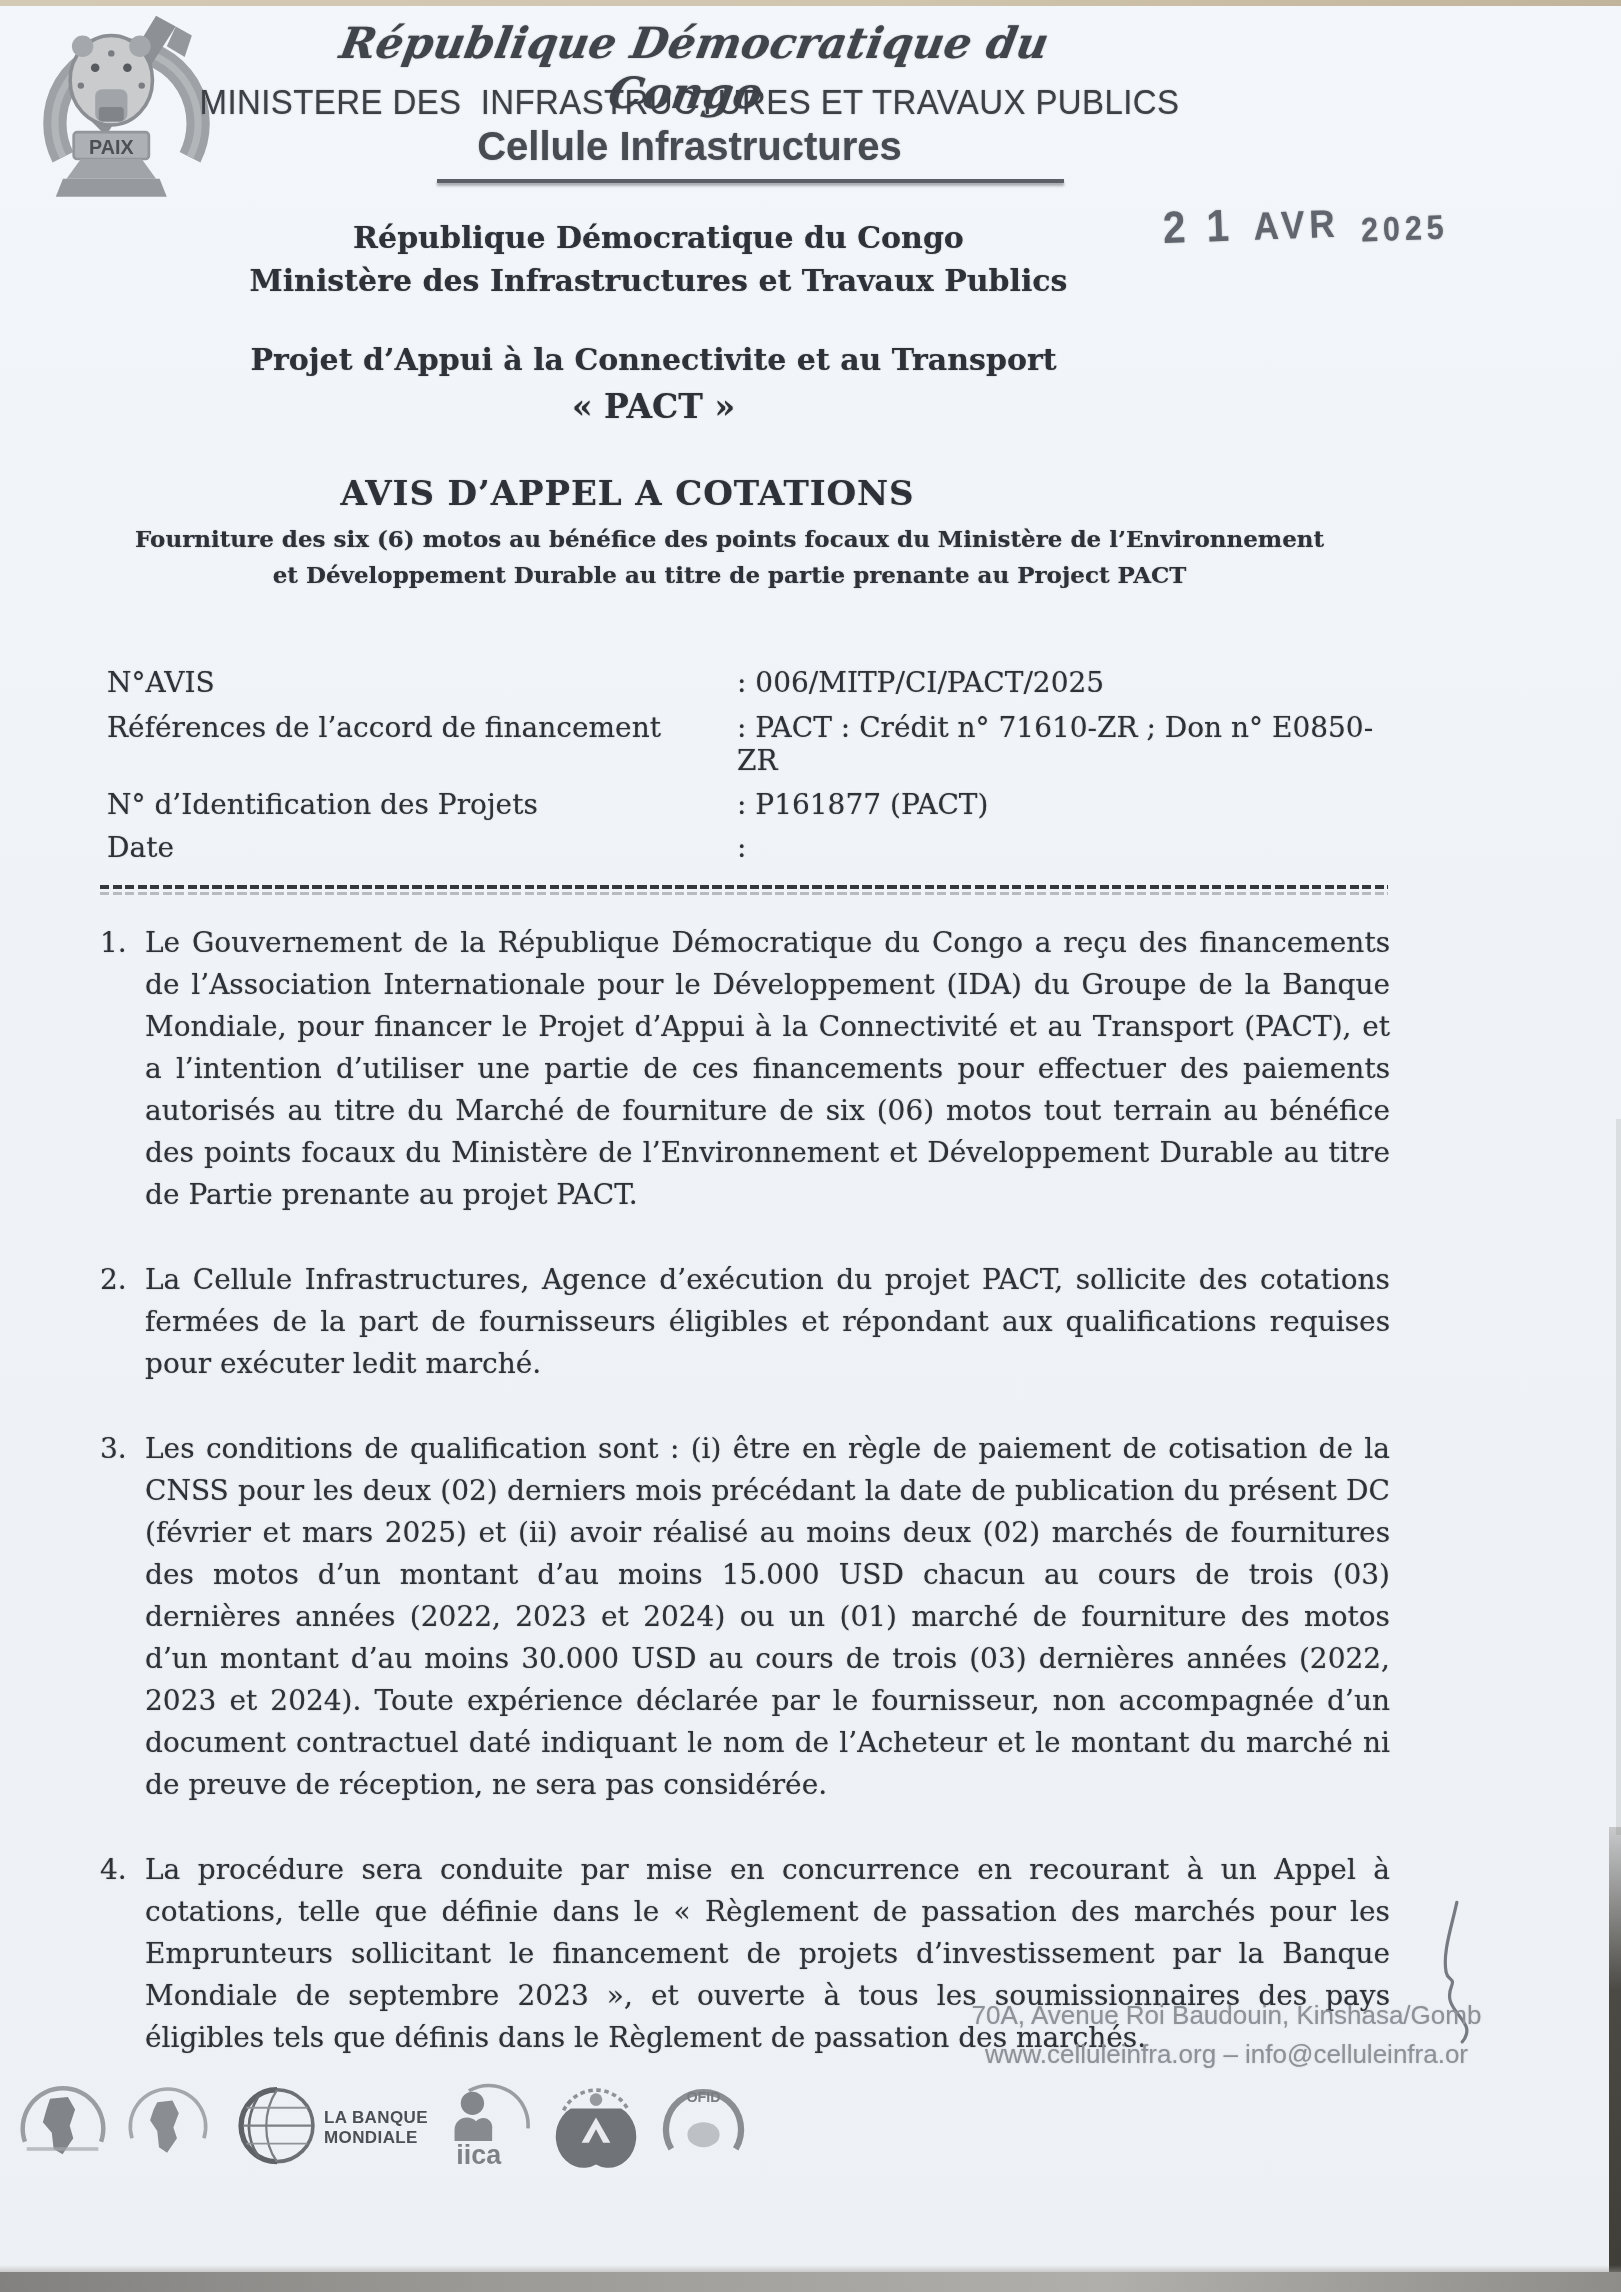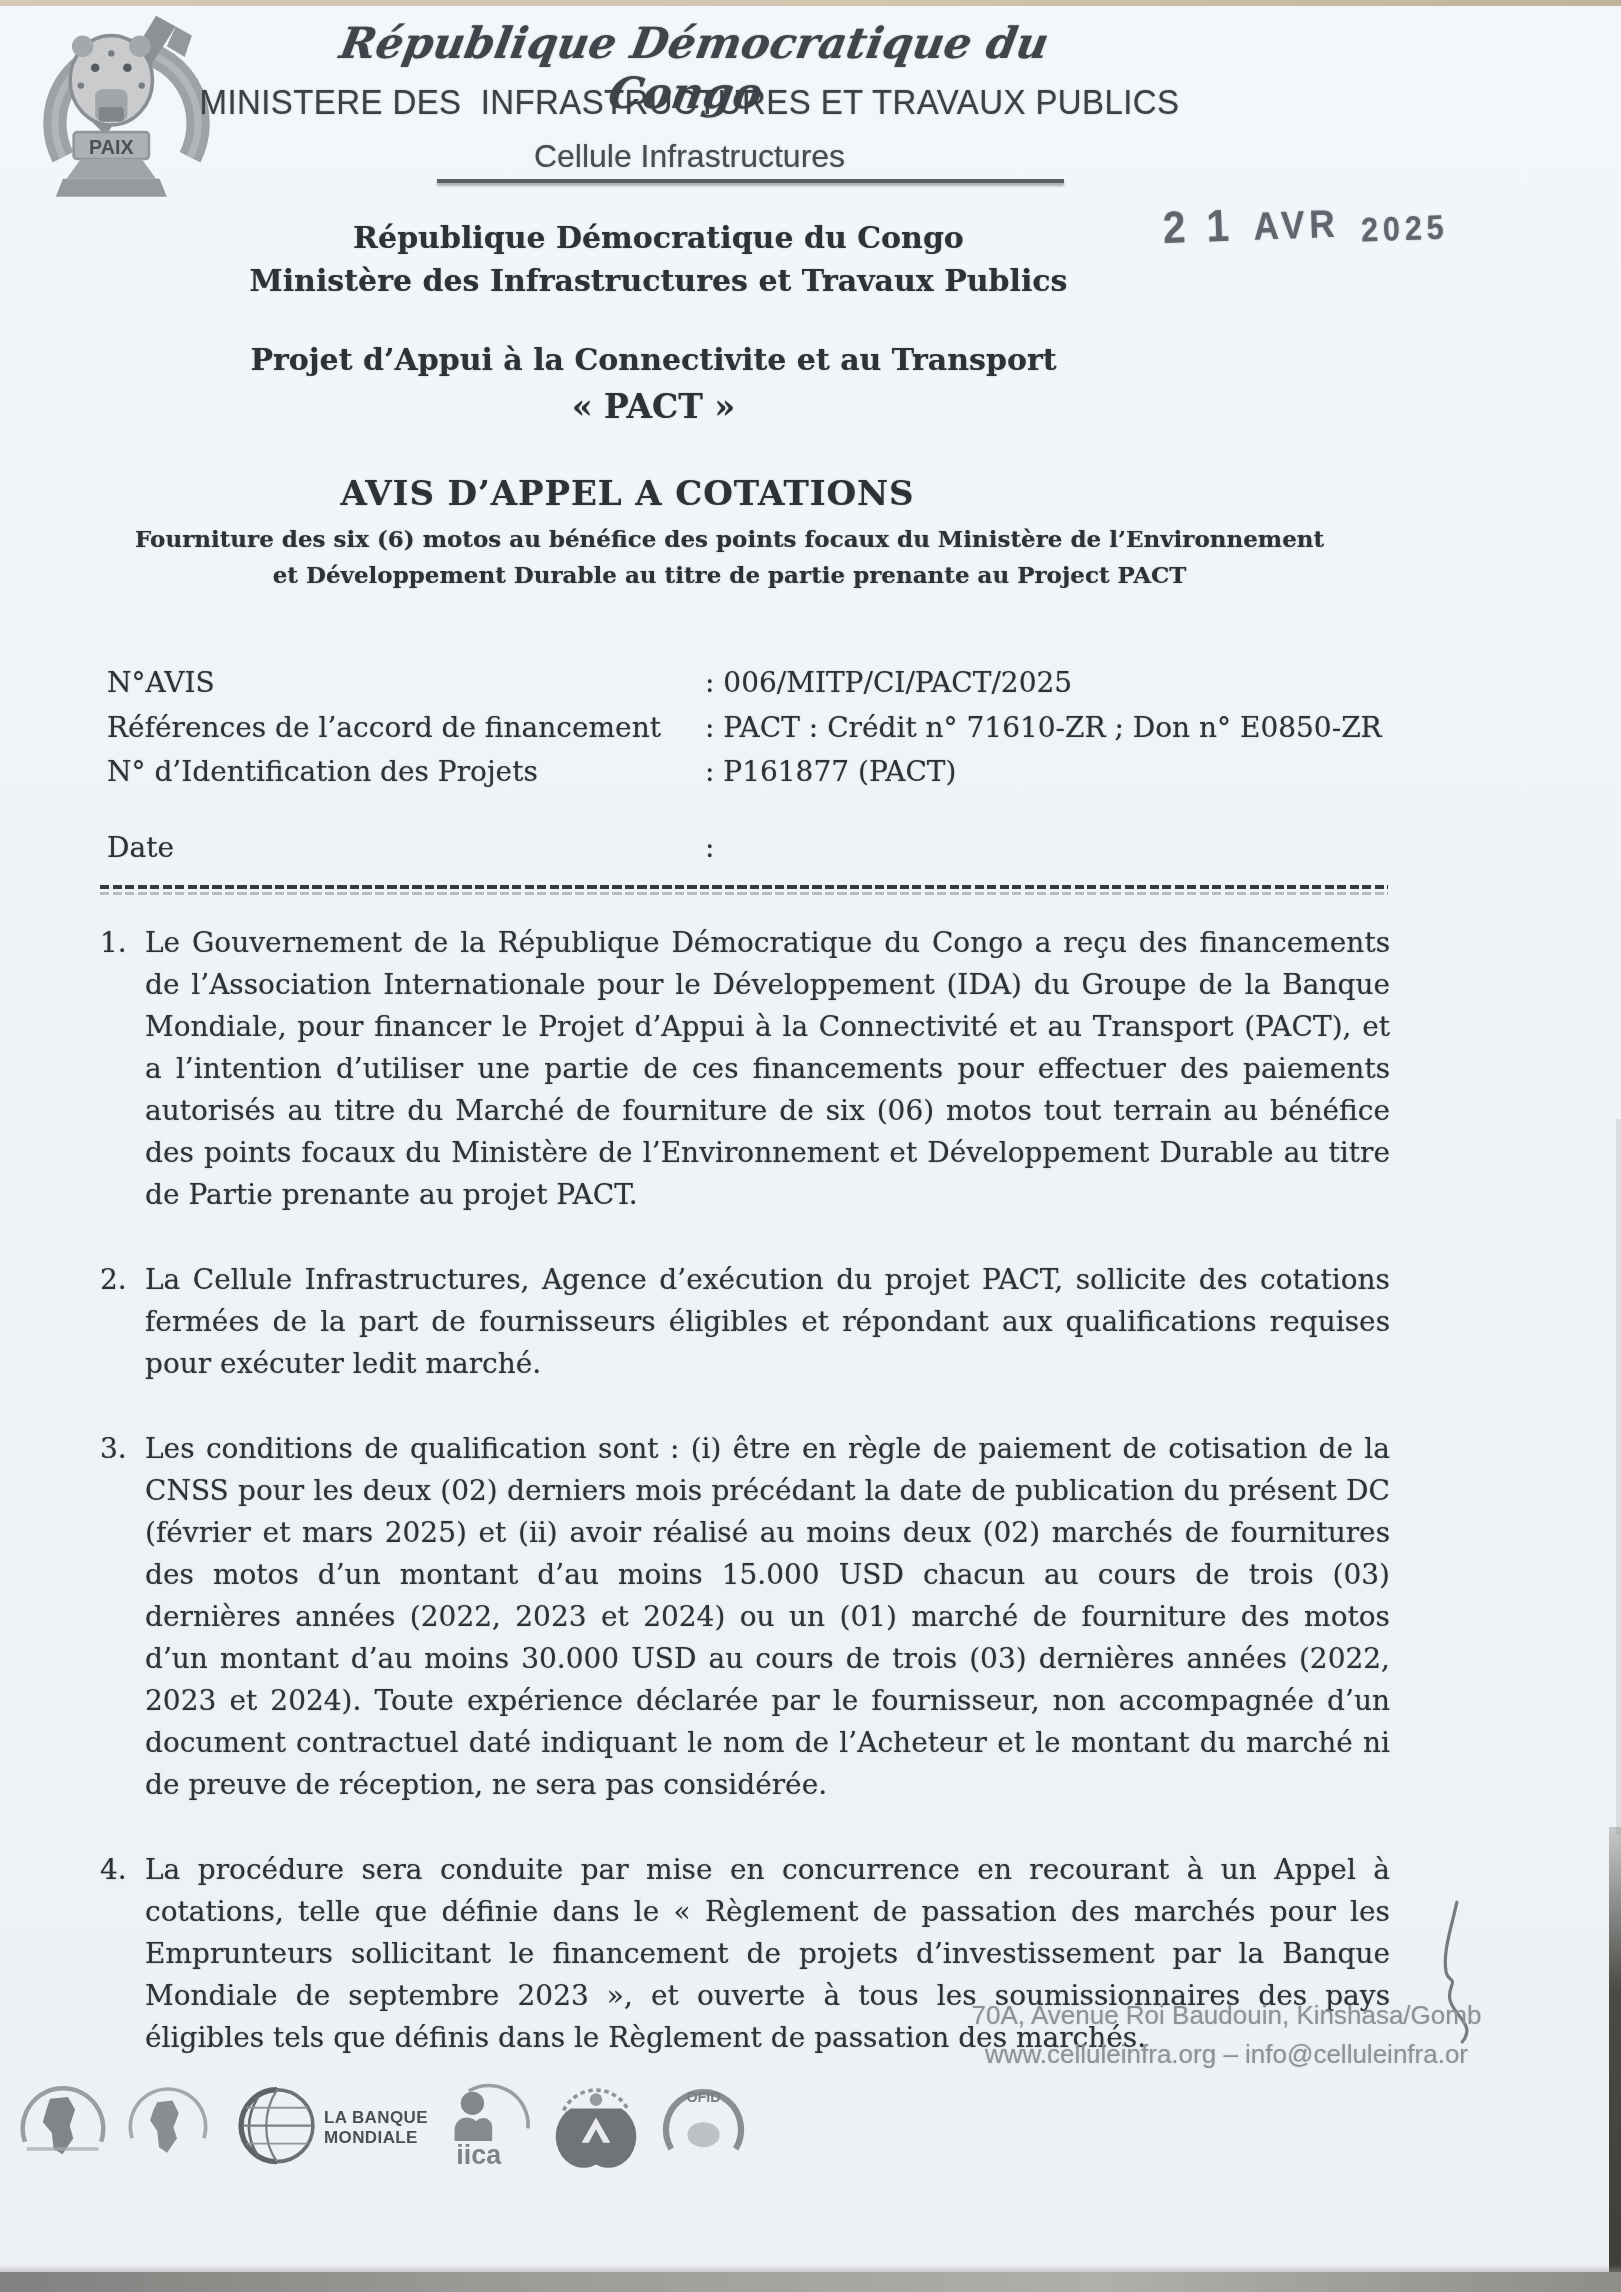--- a/index.html
+++ b/index.html
@@ -11,22 +11,22 @@
 
   
   .coat{position:absolute;left:27px;top:14.3px;width:199px;height:188px;filter:blur(0.4px);opacity:.92;}
   .script-title{position:absolute;left:260px;top:18px;width:860px;text-align:center;
       font-size:43px;font-style:italic;font-weight:700;transform:skewX(-10deg);
       color:#40444b;text-shadow:0 0 1.4px rgba(64,68,75,.55);}
   .ministry{position:absolute;left:161px;top:84px;width:1057px;text-align:center;
       font-family:"Liberation Sans",sans-serif;font-size:33px;color:#3d4147;
       letter-spacing:0.4px;white-space:pre-wrap;text-shadow:0 0 1.3px rgba(61,65,71,.5);
       transform:scaleY(1.04);}
-  .cellule-line{position:absolute;left:161px;top:138px;width:1057px;text-align:center;
-      font-family:"Liberation Sans",sans-serif;font-weight:400;font-size:32px;color:#474b52;
+  .cellule-line{position:absolute;left:161px;top:124px;width:1057px;text-align:center;
+      font-family:"Liberation Sans",sans-serif;font-weight:700;font-size:40px;color:#474b52;
       text-shadow:0 0 1.4px rgba(71,75,82,.5);}
   .head-underline{position:absolute;left:437px;top:179px;width:627px;height:3.6px;
       background:#5c5f65;box-shadow:0 2.7px 2.7px rgba(92,95,101,.55);}
 
   
   .ci-logo{position:absolute;left:1214px;top:32px;width:304px;height:112px;filter:blur(0.3px);}
   .diamond{position:absolute;width:38px;height:38px;transform:rotate(45deg);}
   .d1{left:38px;top:1.8px;background:#76797f;}
   .d2{left:3.6px;top:32px;background:#6a6d73;}
   .d3{left:39px;top:61px;background:#84868b;}
@@ -51,21 +51,21 @@
   .h-min{top:263px;font-size:30px;transform:translateX(-85px);}
   .h-proj1{top:342px;font-size:30px;transform:translateX(-90px);}
   .h-proj2{top:387px;font-size:33px;transform:translateX(-90px);}
   .h-title{top:473px;font-size:34px;letter-spacing:0.9px;transform:translateX(-116px);}
   .h-sub{top:521px;left:134px;width:1218px;font-size:23px;line-height:1.58;transform:translateX(-13.4px);}
 
   
   .refs{position:absolute;left:107px;top:666px;width:1290px;font-size:28px;}
   .ref-row{display:flex;margin-bottom:11.6px;}
   .ref-label{width:598px;flex:none;}
-  .ref-value{flex:1;}
+  .ref-value{flex:1;margin-left:32px;}
   .date-row{position:absolute;left:107px;top:831px;width:1290px;font-size:28px;display:flex;}
 
   
   .dash{position:absolute;left:100px;width:1288px;height:3.6px;
       background:repeating-linear-gradient(90deg,#35383d 0 9px,rgba(0,0,0,0) 9px 12.5px);}
   .dash.main{top:885px;}
   .dash.echo{top:892px;opacity:.3;height:2.7px;}
 
   
   .paras{position:absolute;left:100px;top:922px;width:1290px;font-size:28px;line-height:42px;}

